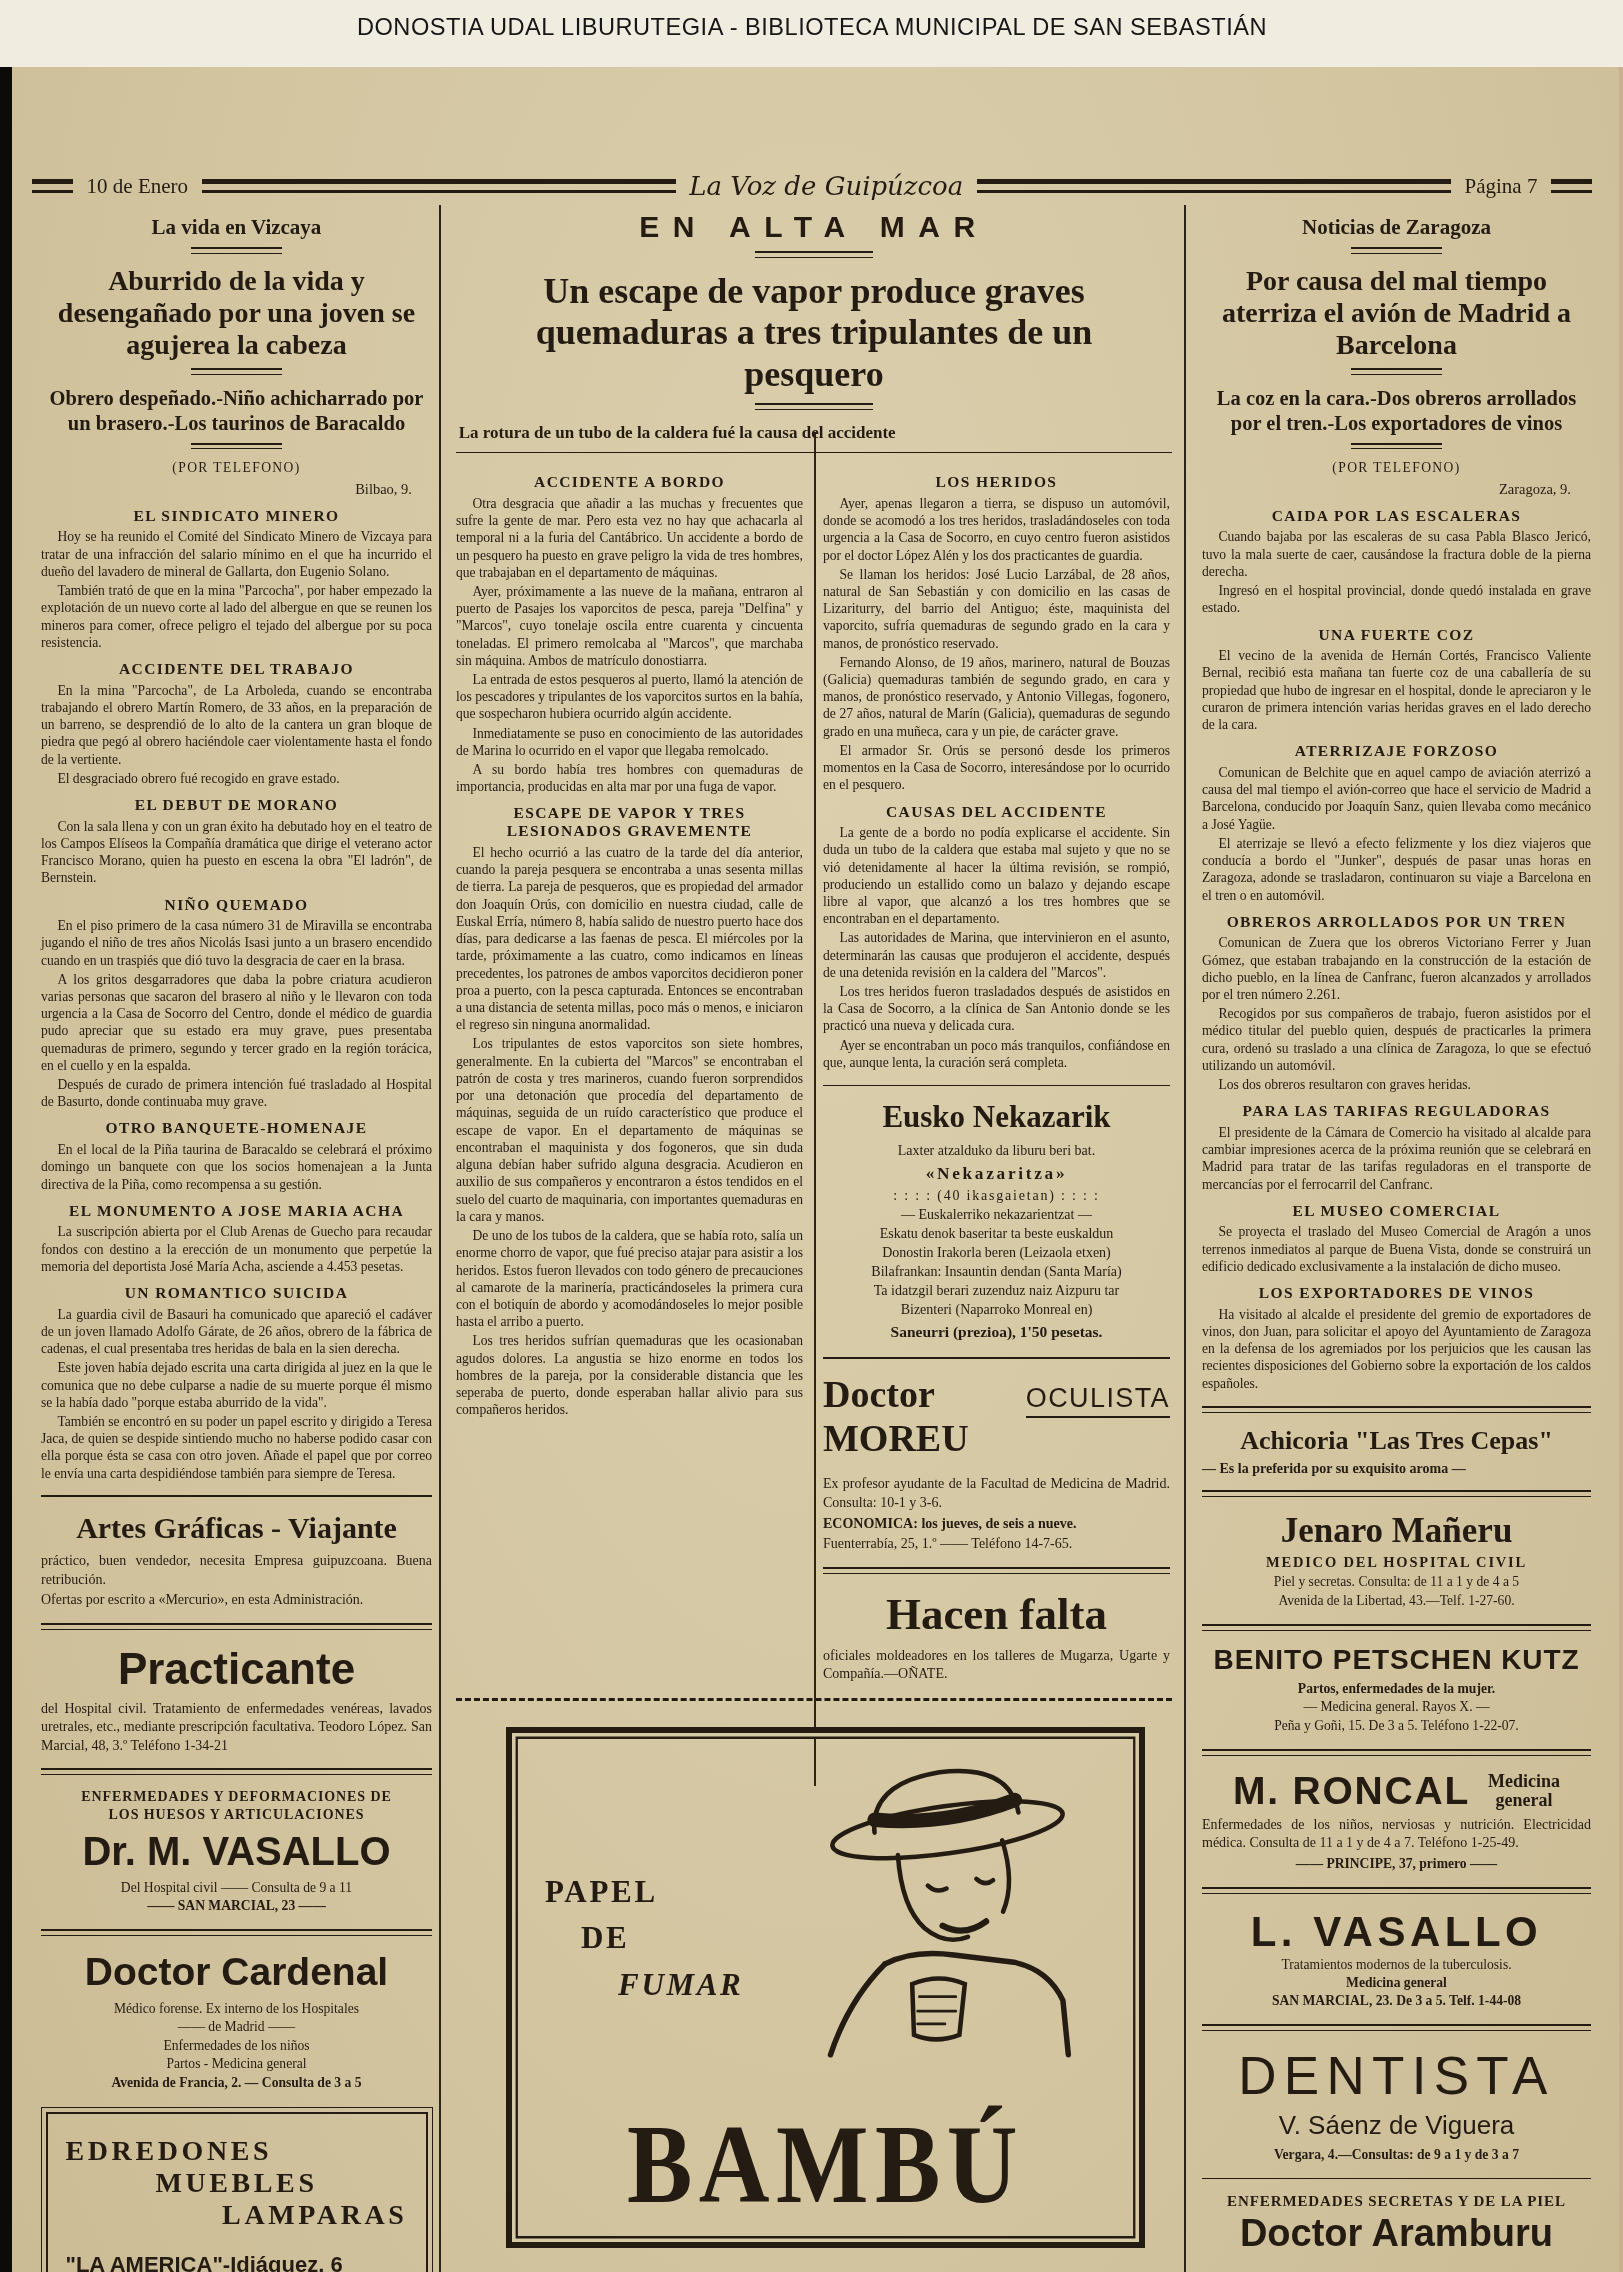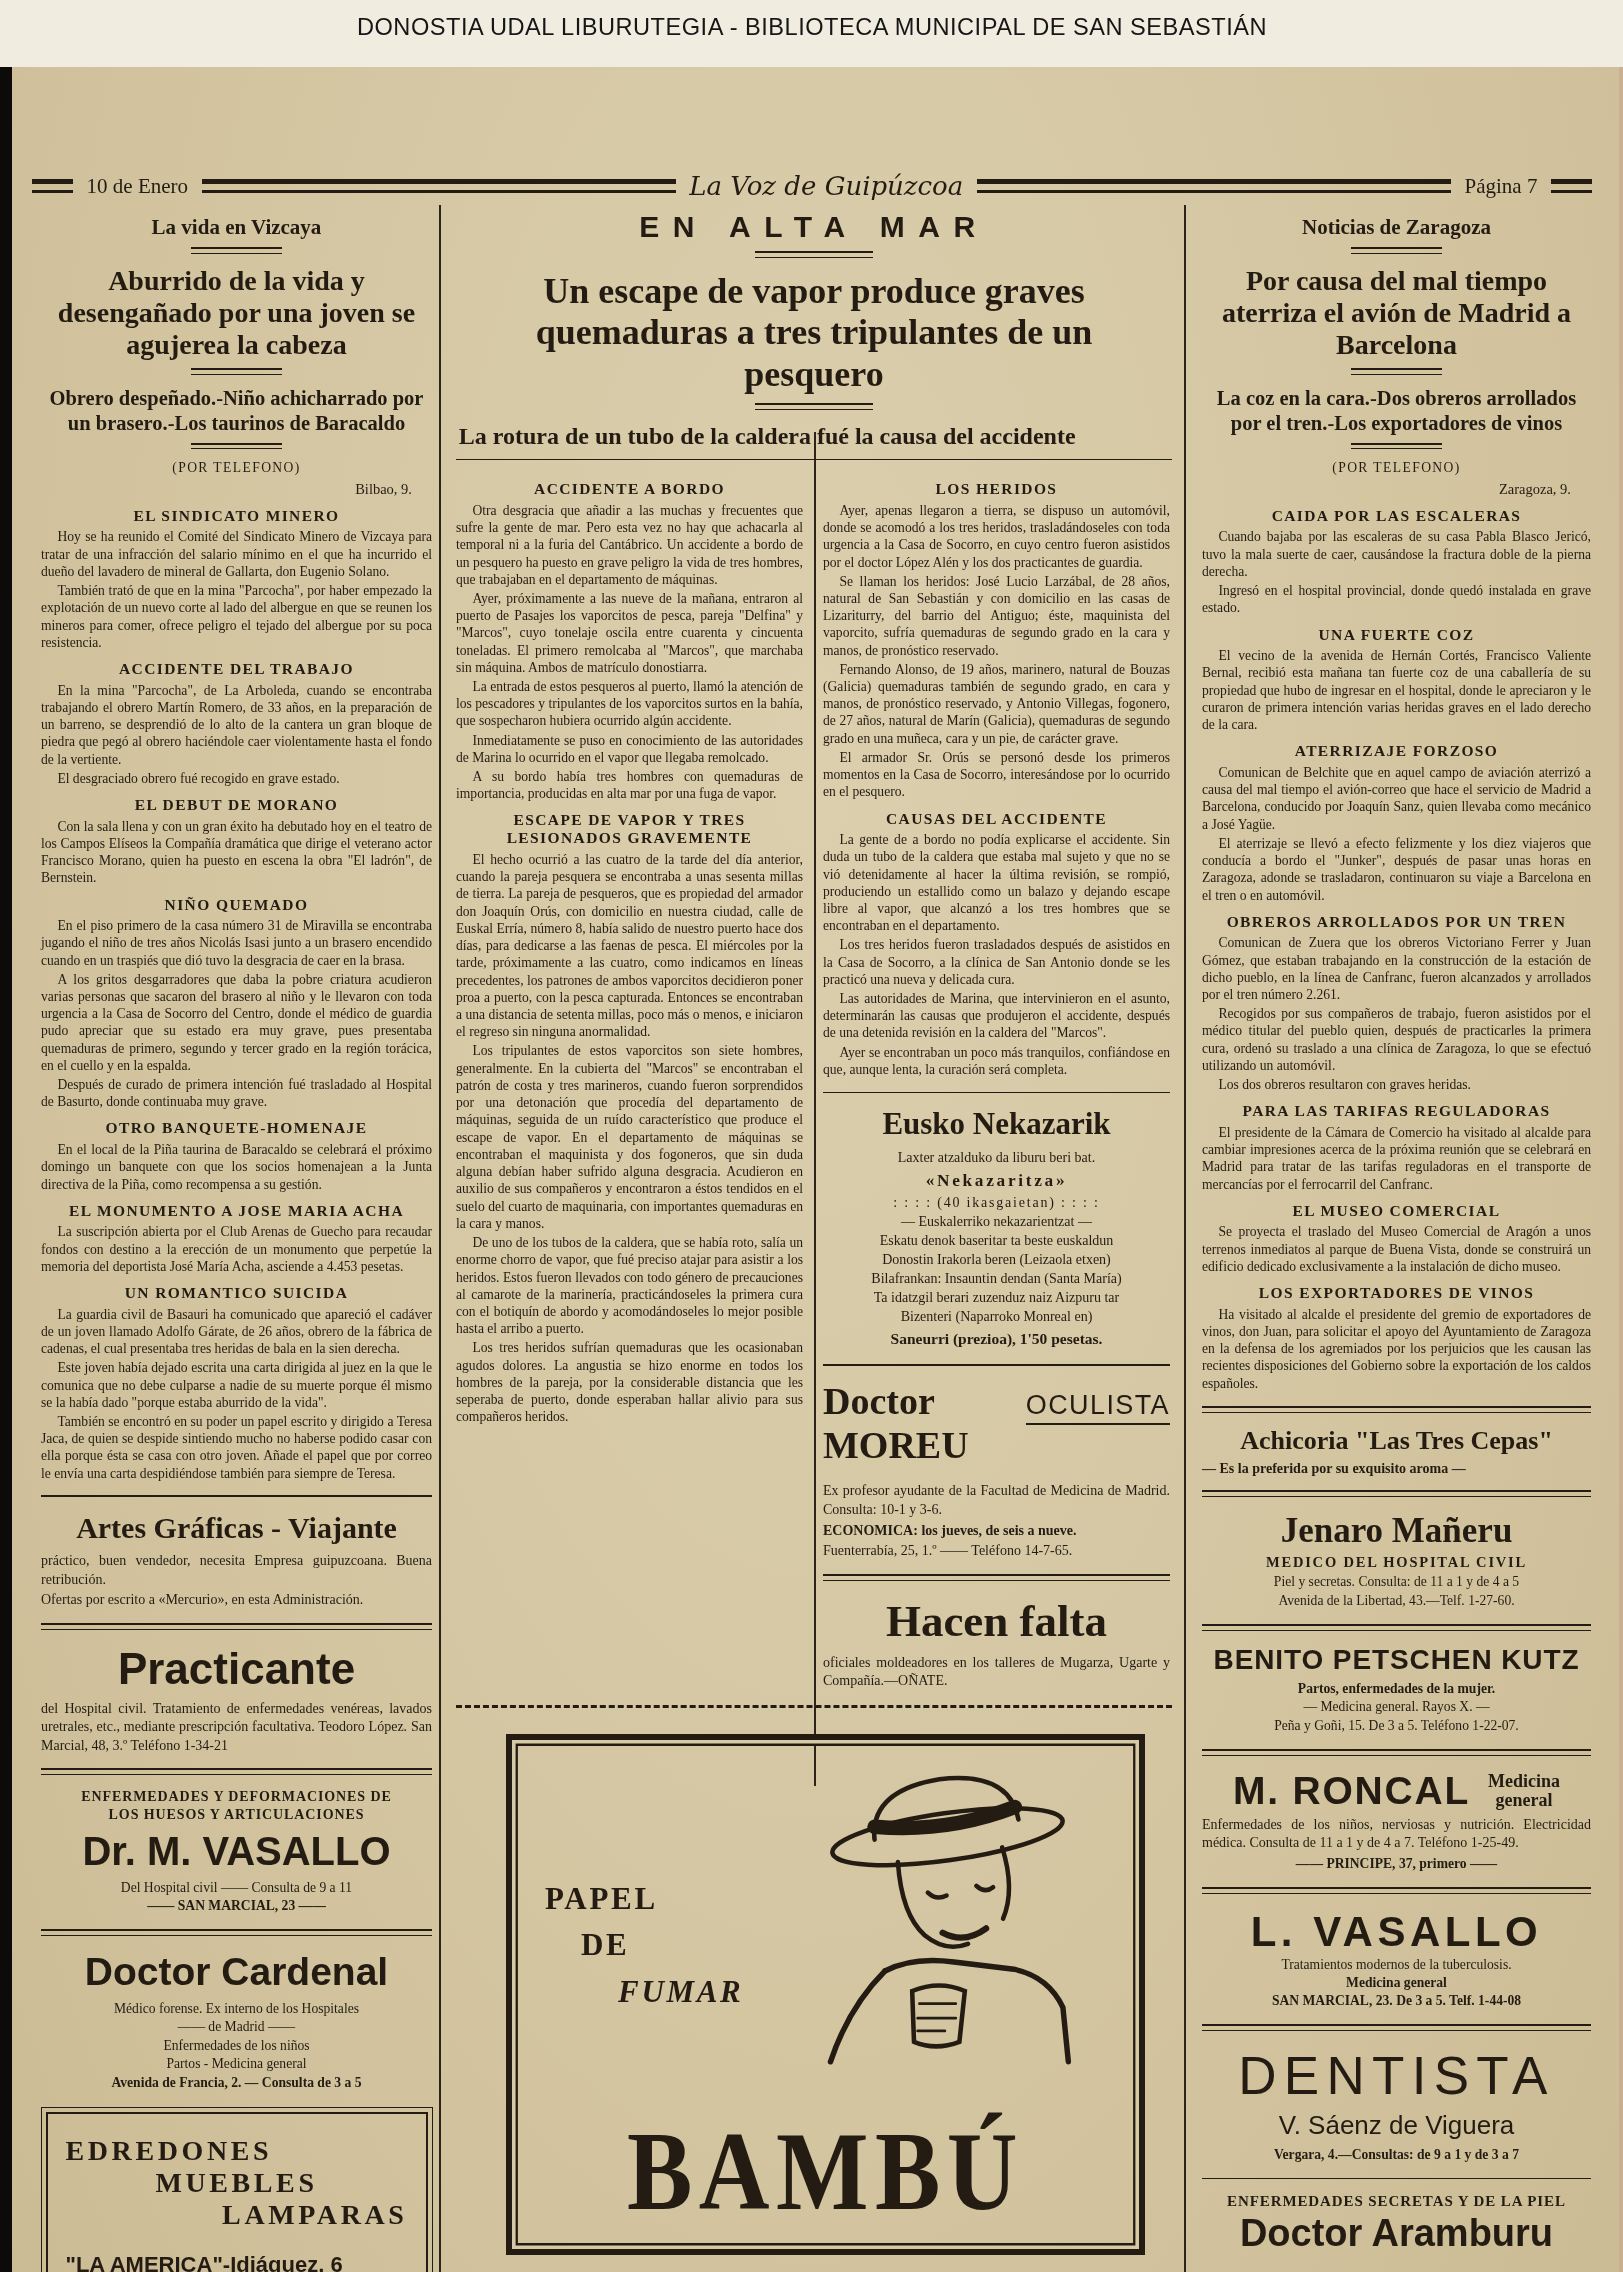--- a/index.html
+++ b/index.html
@@ -38,21 +38,21 @@
   .byline{text-align:center;font-size:13.6px;letter-spacing:1.4px;margin-top:11px;}
   .dateline{text-align:right;font-size:14.5px;margin:4.5px 20px 0.9px 0;}
 
   .shead{font-size:15.5px;letter-spacing:1.4px;text-align:center;font-weight:bold;margin:9px 0 3.6px;}
   .para{font-size:13.6px;line-height:1.27;text-align:justify;text-indent:16.4px;margin:0 0 1.8px;}
 
   
   .kicker-center{font-size:30px;font-weight:bold;letter-spacing:13.6px;text-align:center;
                  font-family:"Liberation Sans","DejaVu Sans",sans-serif;}
   .headline-center{font-size:36px;font-weight:bold;text-align:center;line-height:1.16;margin:12.7px 13.6px 2.7px;}
-  .deck{font-size:24px;font-weight:bold;margin:13.6px 2.7px 8.2px;}
+  .deck{font-size:17px;font-weight:bold;margin:13.6px 2.7px 8.2px;}
   .deck-rule{border-top:1.8px solid #241c12;margin:0 0 11.8px;}
   .center-cols{display:flex;gap:20px;}
   .ccol{width:347px;}
 
   
   .hrule{border-top:2.7px solid #241c12;margin:13.6px 0;}
   .hrule.thin{border-top-width:1.8px;}
   .hrule.dbl{height:4.1px;border-top:2.7px solid #241c12;border-bottom:1.8px solid #241c12;}
   .adtext{font-size:14px;line-height:1.3;text-align:justify;margin:2.7px 0;}
   .adtext.bold{font-weight:bold;}
@@ -226,22 +226,22 @@
         </div>
       <div class="ccol">
         <div>
             <h4 class="shead">LOS HERIDOS</h4>
             <p class="para">Ayer, apenas llegaron a tierra, se dispuso un automóvil, donde se acomodó a los tres heridos, trasladándoseles con toda urgencia a la Casa de Socorro, en cuyo centro fueron asistidos por el doctor López Alén y los dos practicantes de guardia.</p>
             <p class="para">Se llaman los heridos: José Lucio Larzábal, de 28 años, natural de San Sebastián y con domicilio en las casas de Lizariturry, del barrio del Antiguo; éste, maquinista del vaporcito, sufría quemaduras de segundo grado en la cara y manos, de pronóstico reservado.</p>
             <p class="para">Fernando Alonso, de 19 años, marinero, natural de Bouzas (Galicia) quemaduras también de segundo grado, en cara y manos, de pronóstico reservado, y Antonio Villegas, fogonero, de 27 años, natural de Marín (Galicia), quemaduras de segundo grado en una muñeca, cara y un pie, de carácter grave.</p>
             <p class="para">El armador Sr. Orús se personó desde los primeros momentos en la Casa de Socorro, interesándose por lo ocurrido en el pesquero.</p>
             <h4 class="shead">CAUSAS DEL ACCIDENTE</h4>
             <p class="para">La gente de a bordo no podía explicarse el accidente. Sin duda un tubo de la caldera que estaba mal sujeto y que no se vió detenidamente al hacer la última revisión, se rompió, produciendo un estallido como un balazo y dejando escape libre al vapor, que alcanzó a los tres hombres que se encontraban en el departamento.</p>
+            <p class="para">Las autoridades de Marina, que intervinieron en el asunto, determinarán las causas que produjeron el accidente, después de una detenida revisión en la caldera del "Marcos".</p>
             <p class="para">Los tres heridos fueron trasladados después de asistidos en la Casa de Socorro, a la clínica de San Antonio donde se les practicó una nueva y delicada cura.</p>
-            <p class="para">Las autoridades de Marina, que intervinieron en el asunto, determinarán las causas que produjeron el accidente, después de una detenida revisión en la caldera del "Marcos".</p>
             <p class="para">Ayer se encontraban un poco más tranquilos, confiándose en que, aunque lenta, la curación será completa.</p>
           </div>
         <div class="hrule thin"></div>
         <div>
           <div class="eusko-title">Eusko Nekazarik</div>
           <div class="eusko-lines">
               <div>Laxter atzalduko da liburu beri bat.</div>
               <div>«Nekazaritza»</div>
               <div>: : : :   (40 ikasgaietan)   : : : :</div>
               <div>— Euskalerriko nekazarientzat —</div>

